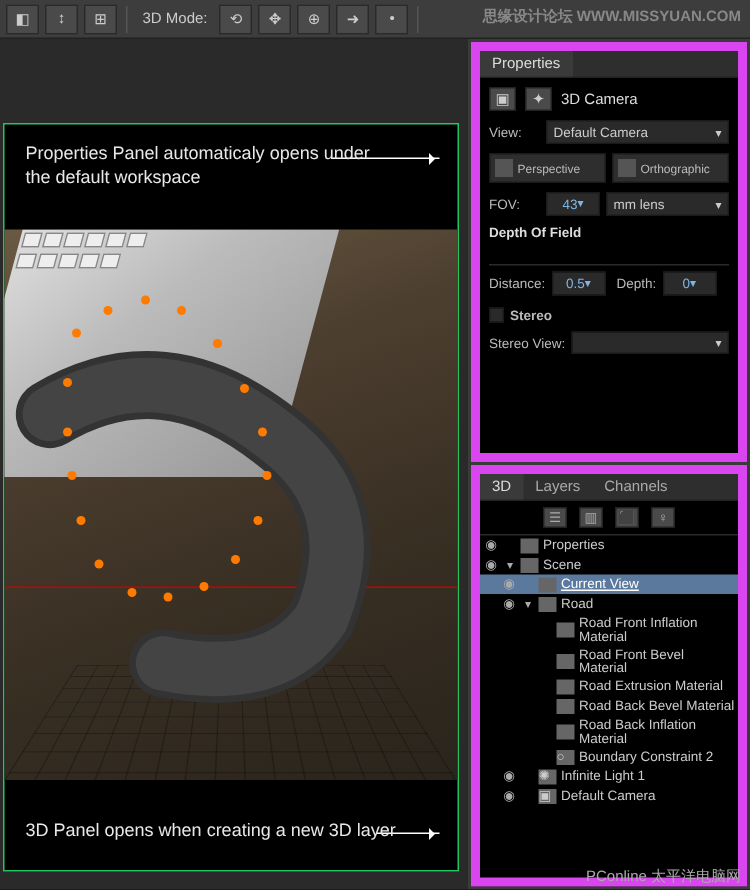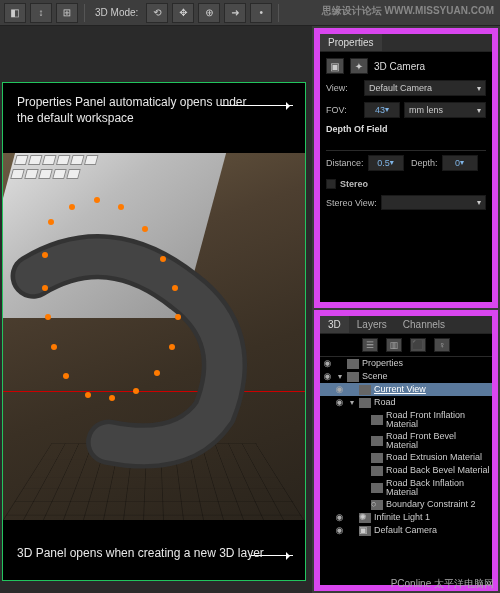--- a/index.html
+++ b/index.html
@@ -162,20 +162,30 @@
           <div class="prop-head-icon">✦</div>
           <span class="prop-title">3D Camera</span>
         </div>
         <div class="row">
           <span class="row-label">View:</span>
           <div class="dropdown">
             <span>Default Camera</span>
               <span class="dd-arrow">▾</span>
           </div>
         </div>
+        <div class="proj-btns">
+          <div class="proj-btn">
+            <div class="proj-icon"></div>
+            <span>Perspective</span>
+          </div>
+          <div class="proj-btn">
+            <div class="proj-icon"></div>
+            <span>Orthographic</span>
+          </div>
+        </div>
         <div class="row">
           <span class="row-label">FOV:</span>
           <div class="numbox">
               <span>43</span>
               <span class="dd-arrow">▾</span>
             </div>
           <div class="dropdown" style="flex:1">
             <span>mm lens</span>
               <span class="dd-arrow">▾</span>
           </div>

